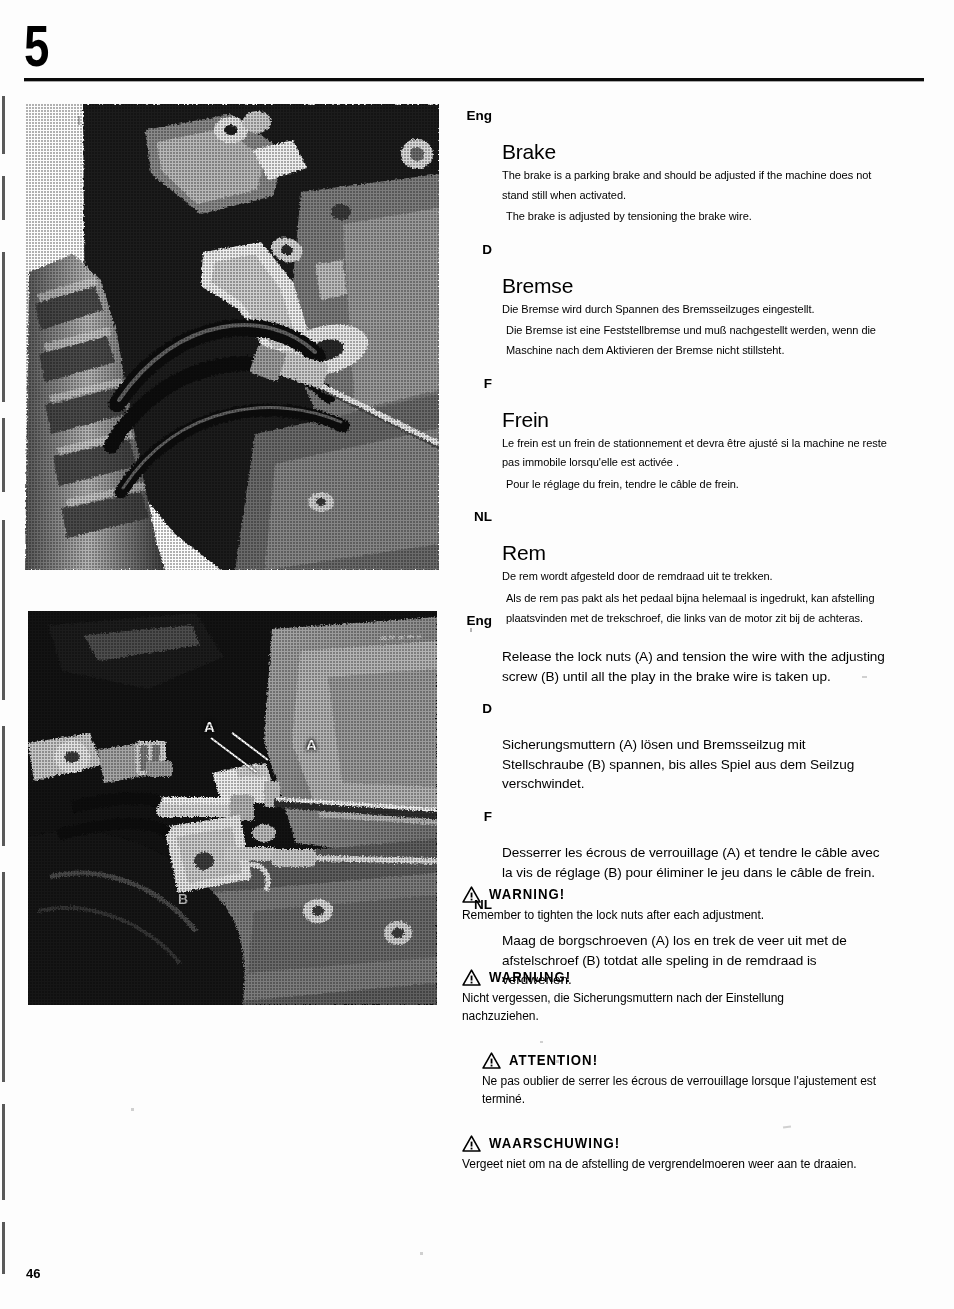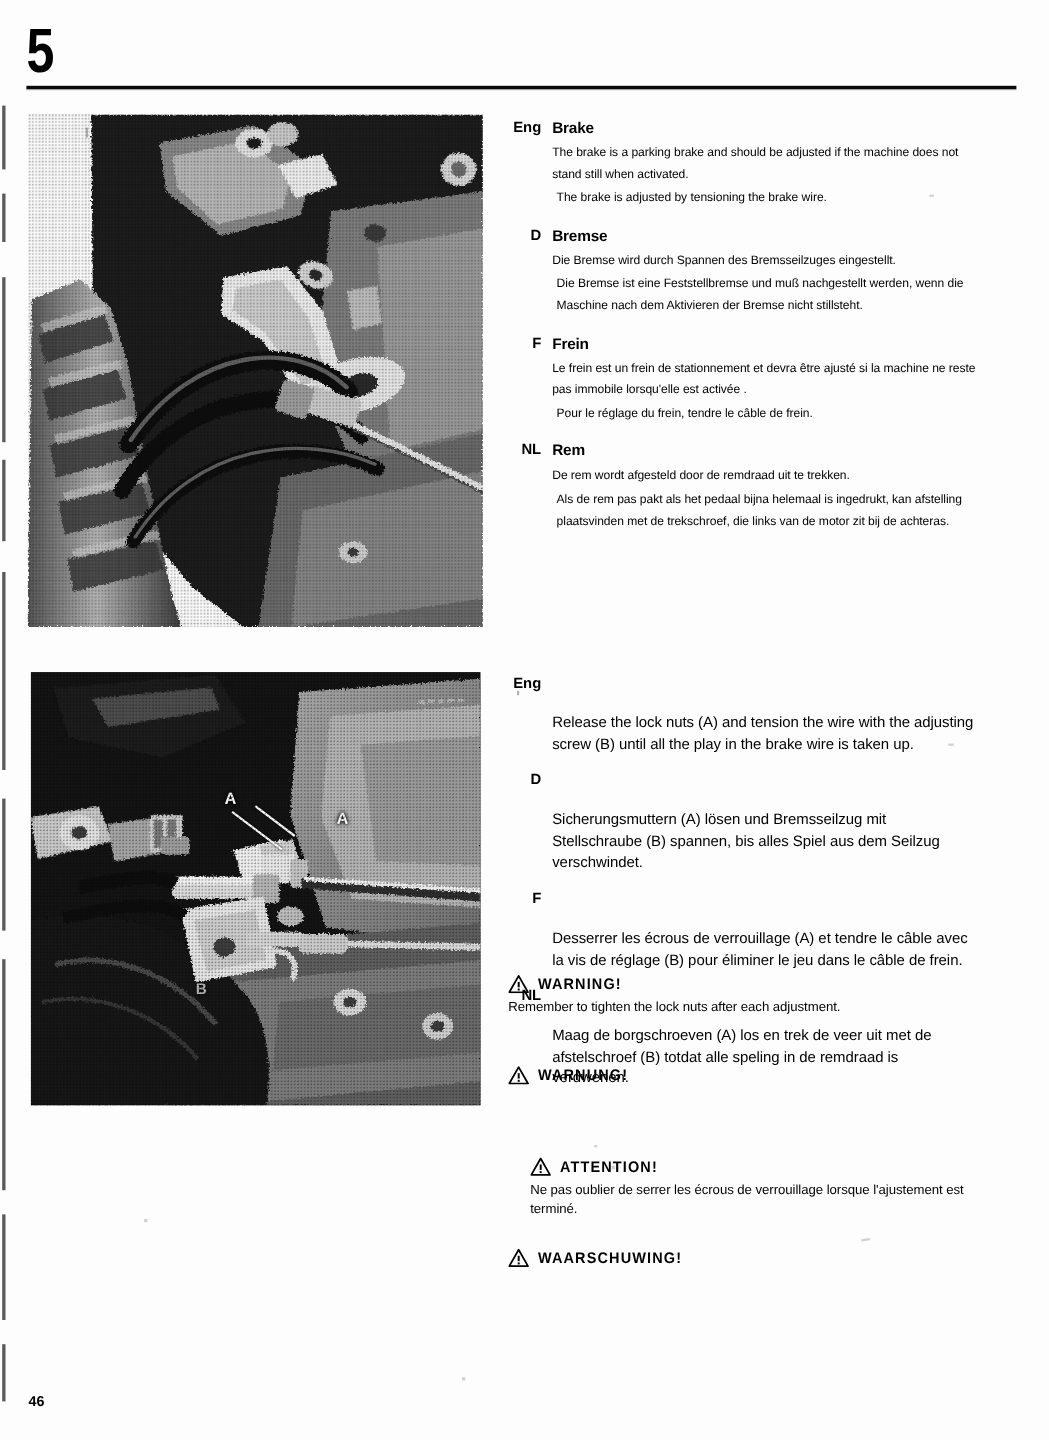--- a/index.html
+++ b/index.html
@@ -62,21 +62,21 @@
 
   
   .col{position:absolute;left:462px;top:104px;width:430px;}
   .lang-row{display:flex;align-items:flex-start;}
   .lang-tag{
     width:40px;flex:0 0 40px;text-align:right;padding-right:10px;
     font-weight:bold;font-size:13.5px;line-height:21px;box-sizing:border-box;
   }
   .lang-tag.big{line-height:24px;}
   .heading{
-    font-size:14px;font-weight:bold;line-height:24px;letter-spacing:-.2px;
+    font-size:21px;font-weight:normal;line-height:24px;letter-spacing:-.2px;margin-top:36px;
   }
   .para{
     font-size:11px;line-height:19.6px;margin-left:40px;width:390px;
     letter-spacing:-.05px;
   }
   .para + .para{margin-top:2px;margin-left:44px;}
   .sec{margin-bottom:11px;}
   .sec .heading{margin-bottom:2px;}
 
   
@@ -406,20 +406,21 @@
 
   <div class="warnblock" style="top:969px;">
     <div class="warnhead">
       <svg class="tri" viewBox="0 0 20 18">
         <path d="M10 1.2 L19 17 L1 17 Z" fill="none" stroke="#000" stroke-width="1.7" stroke-linejoin="round"></path>
         <rect x="9.1" y="7" width="1.9" height="5.2" fill="#000"></rect>
         <rect x="9.1" y="13.4" width="1.9" height="1.9" fill="#000"></rect>
       </svg>
       <div class="warntitle">WARNUNG!</div>
     </div>
+    <div class="warntext">Nicht vergessen, die Sicherungsmuttern nach der Einstellung nachzuziehen.</div>
   </div>
 
   <div class="warnblock" style="top:1052px;margin-left:20px;">
     <div class="warnhead">
       <svg class="tri" viewBox="0 0 20 18">
         <path d="M10 1.2 L19 17 L1 17 Z" fill="none" stroke="#000" stroke-width="1.7" stroke-linejoin="round"></path>
         <rect x="9.1" y="7" width="1.9" height="5.2" fill="#000"></rect>
         <rect x="9.1" y="13.4" width="1.9" height="1.9" fill="#000"></rect>
       </svg>
       <div class="warntitle">ATTENTION!</div>
@@ -429,17 +430,18 @@
 
   <div class="warnblock" style="top:1135px;">
     <div class="warnhead">
       <svg class="tri" viewBox="0 0 20 18">
         <path d="M10 1.2 L19 17 L1 17 Z" fill="none" stroke="#000" stroke-width="1.7" stroke-linejoin="round"></path>
         <rect x="9.1" y="7" width="1.9" height="5.2" fill="#000"></rect>
         <rect x="9.1" y="13.4" width="1.9" height="1.9" fill="#000"></rect>
       </svg>
       <div class="warntitle">WAARSCHUWING!</div>
     </div>
+    <div class="warntext">Vergeet niet om na de afstelling de vergrendelmoeren weer aan te draaien.</div>
   </div>
 
   <div class="pagenum">46</div>
 
 </div>
 
 </body></html>

